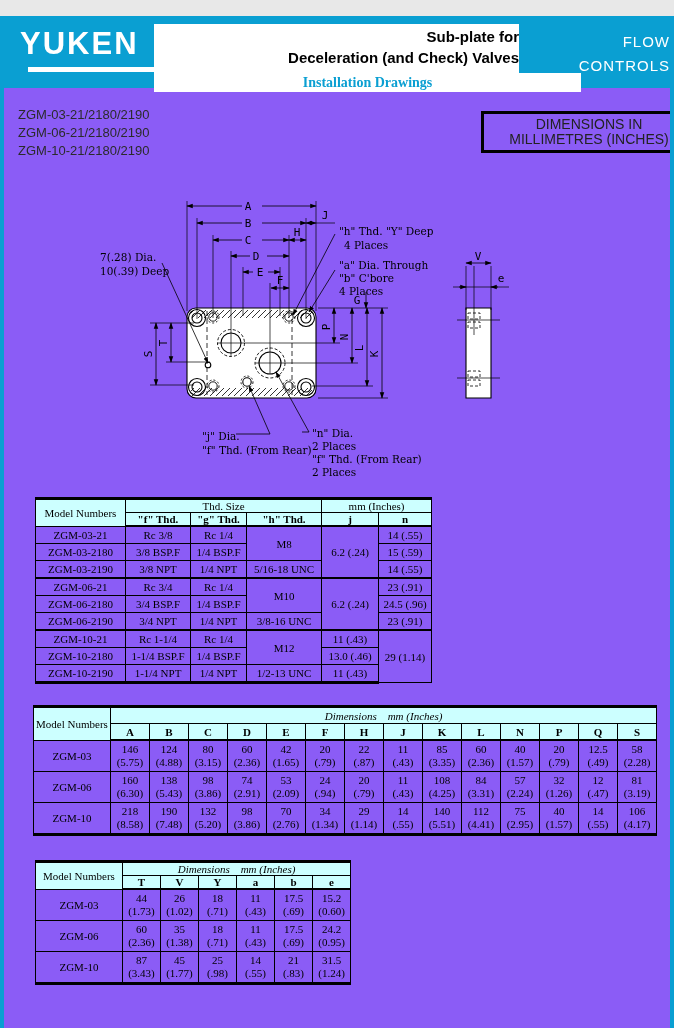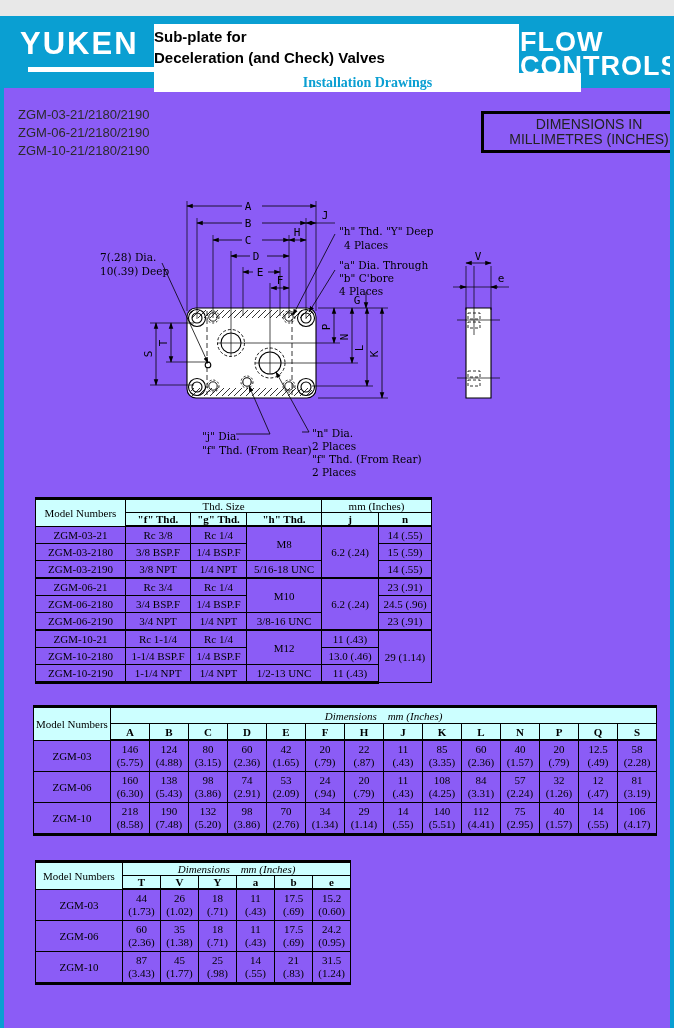--- a/index.html
+++ b/index.html
@@ -5,26 +5,26 @@
   html,body{margin:0;padding:0;background:#e8e8e8;}
   .page{position:relative;width:674px;height:1028px;background:#8b5cf6;margin:16px auto;
         border-left:4px solid #0a9fd2;border-right:4px solid #0a9fd2;
         border-top:4px solid #0a9fd2;border-bottom:10px solid #0a9fd2;
         box-sizing:border-box;font-family:"Liberation Sans",sans-serif;overflow:hidden;}
   .band{position:absolute;left:0;top:0;width:666px;height:68px;background:#0a9fd2;}
   .logo{position:absolute;left:16px;top:6px;color:#fff;font-weight:bold;font-size:31px;
         letter-spacing:2px;font-family:"Liberation Sans",sans-serif;}
   .logo-underline{position:absolute;left:24px;top:47px;width:126px;height:5px;background:#fff;}
   .title-box{position:absolute;left:150px;top:4px;width:365px;height:53px;background:#fff;
-        text-align:left;font-weight:bold;font-size:15px;line-height:21px;padding-top:2px;box-sizing:border-box;color:#000;}
+        text-align:right;font-weight:bold;font-size:15px;line-height:21px;padding-top:2px;box-sizing:border-box;color:#000;}
   .subtitle-box{position:absolute;left:150px;top:53px;width:427px;height:19px;background:#fff;
         text-align:center;font-family:"Liberation Serif",serif;font-weight:bold;font-size:14px;
         line-height:19px;color:#0a9fd2;}
-  .flow{position:absolute;left:516px;top:10px;width:150px;text-align:left;color:#fff;
-        font-weight:bold;font-size:27px;line-height:24px;letter-spacing:1px;}
+  .flow{position:absolute;left:516px;top:10px;width:150px;text-align:right;color:#fff;
+        font-weight:normal;font-size:15px;line-height:24px;letter-spacing:1px;}
   .models{position:absolute;left:14px;top:86px;font-size:13px;line-height:18px;color:#2b2b2b;}
   .dim-note{position:absolute;left:477px;top:91px;width:216px;height:42px;border:3px solid #000;
         box-sizing:border-box;display:flex;flex-direction:column;justify-content:center;
         text-align:center;font-size:14px;line-height:15px;color:#222;}
   .drawing{position:absolute;left:0;top:150px;}
   .drawing line,.drawing path,.drawing rect,.drawing circle{vector-effect:non-scaling-stroke;}
   text.lab{font:11px "DejaVu Sans Mono",monospace;fill:#000;}
   text.note{font:10.5px "DejaVu Serif",serif;fill:#000;}
   table.tb{position:absolute;border-collapse:collapse;table-layout:fixed;
         font-family:"Liberation Serif",serif;font-size:11px;color:#000;}

